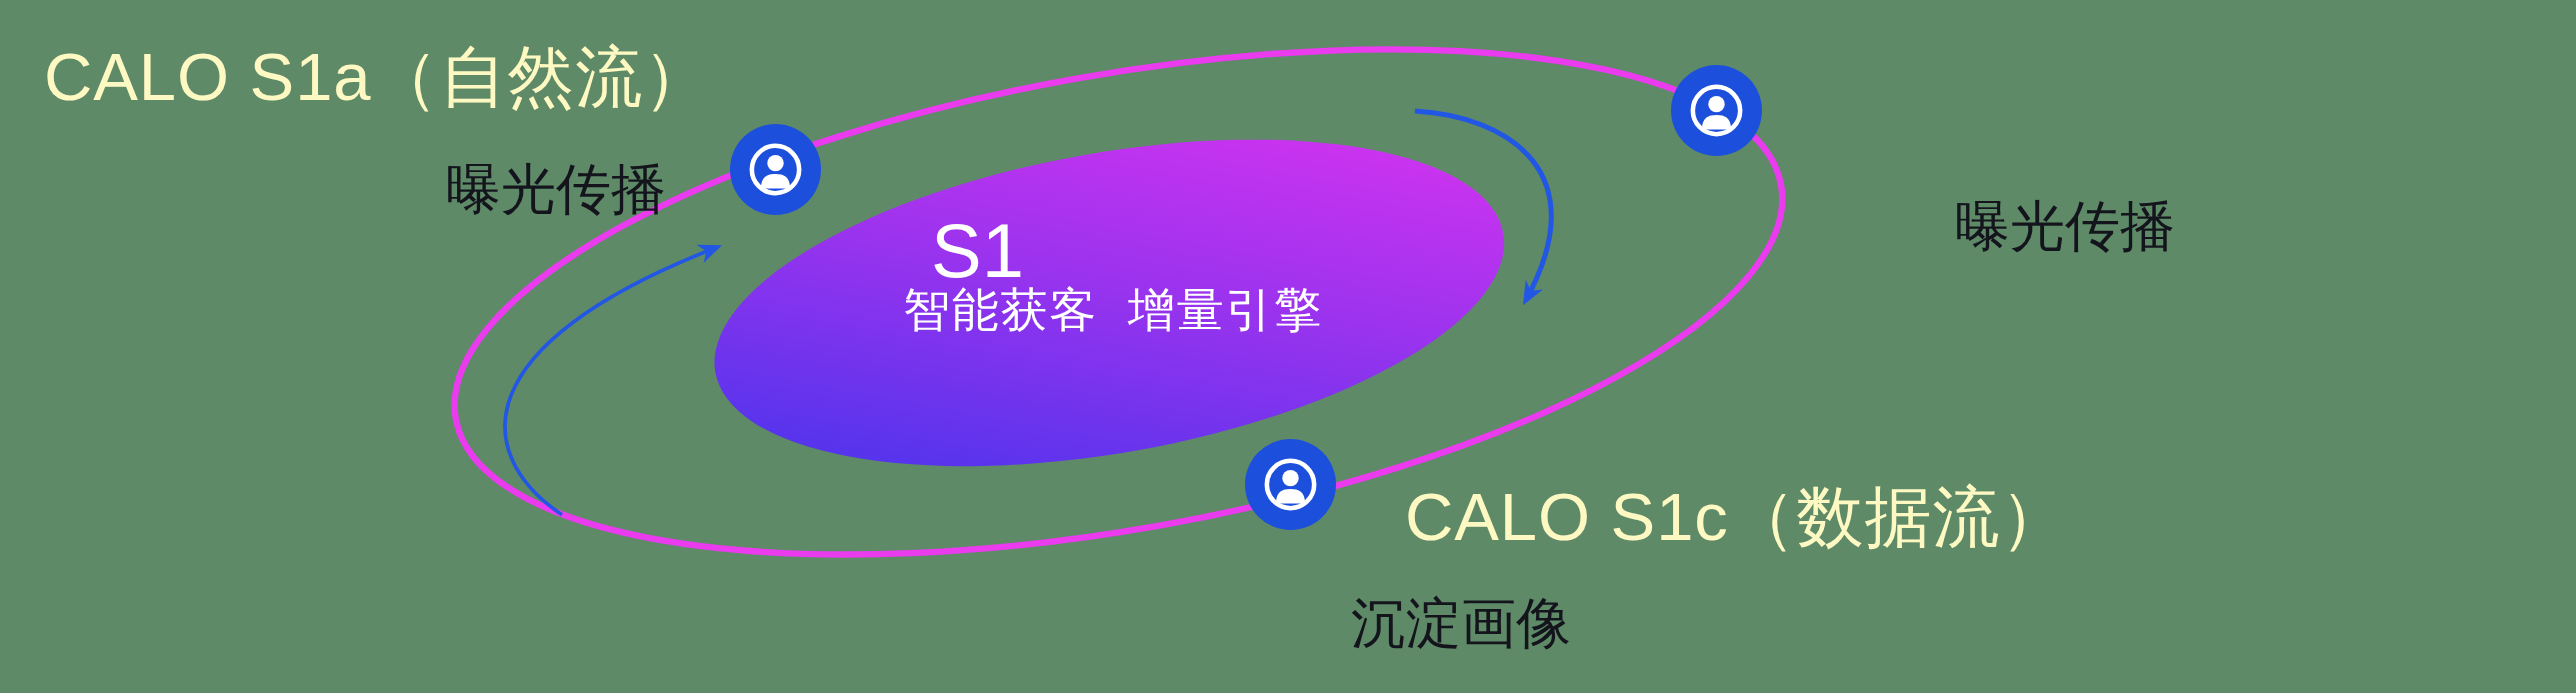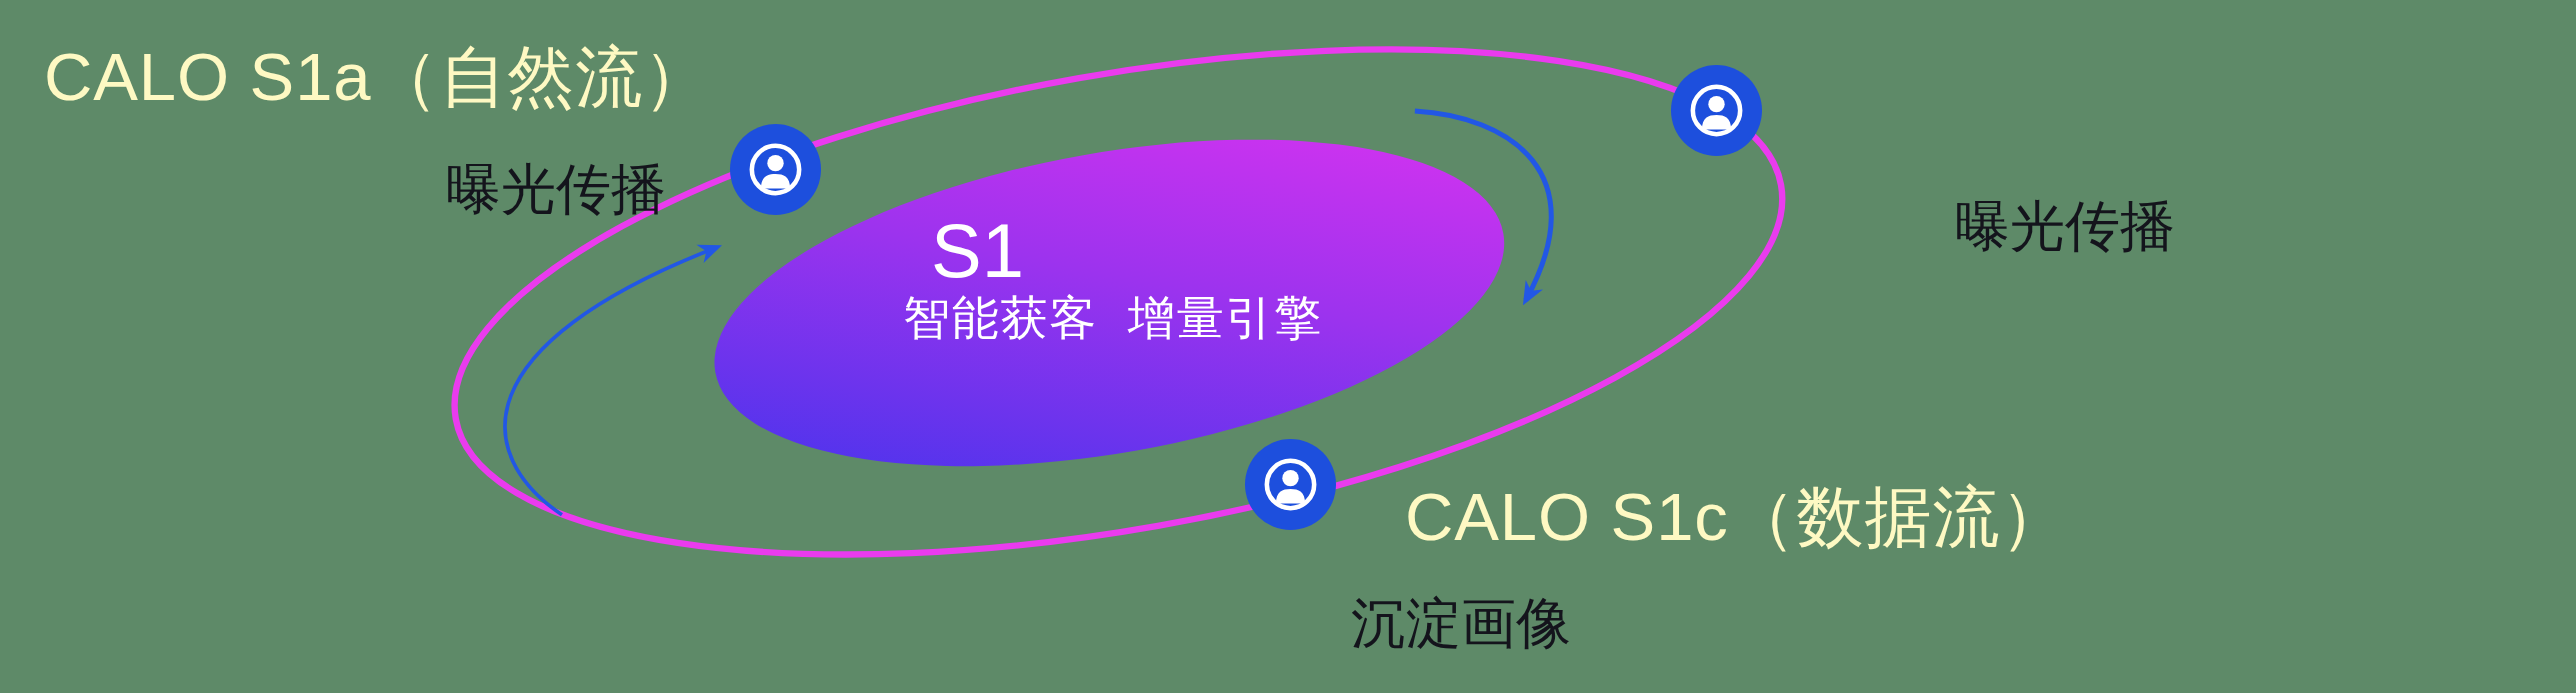--- a/index.html
+++ b/index.html
@@ -79,21 +79,21 @@
     <ellipse cx="1230" cy="332" rx="740" ry="250" transform="rotate(-10 1230 332)" fill="none" stroke="#ea3bee" stroke-width="7"></ellipse>
 
     <ellipse cx="1220" cy="333" rx="440" ry="165" transform="rotate(-10 1220 333)" fill="url(#coreGrad)"></ellipse>
 
     <path d="M 1556 122 C 1660 128 1755 190 1678 330" fill="none" stroke="#2257e5" stroke-width="5.5" marker-end="url(#ah)"></path>
 
     <path d="M 618 566 C 520 500 510 380 788 272" fill="none" stroke="#2257e5" stroke-width="4" marker-end="url(#ah)"></path>
   </svg>
 
   <div class="txt center-title" style="left:931px; top:209px; width:364px;">S1</div>
-  <div class="txt center-subtitle" style="left:840px; top:284px; width:546px;margin-top:8px;">智能获客  增量引擎</div>
+  <div class="txt center-subtitle" style="left:840px; top:284px; width:546px;">智能获客  增量引擎</div>
 
   <div class="txt label-blue" style="left:44px; top:40px;">CALO S1a（自然流）</div>
   <div class="txt subtitle-dark" style="left:446px; top:159px;">曝光传播</div>
   <div class="node-icon" style="left:730px; top:124px;">
     <svg width="91" height="91" viewBox="0 0 100 100">
       <circle cx="50" cy="50" r="26" fill="none" stroke="#ffffff" stroke-width="5"></circle>
       <circle cx="50" cy="43" r="9" fill="#ffffff"></circle>
       <path d="M34 71 C34 58 41 55 50 55 C59 55 66 58 66 71 Z" fill="#ffffff"></path>
     </svg>
   </div>

